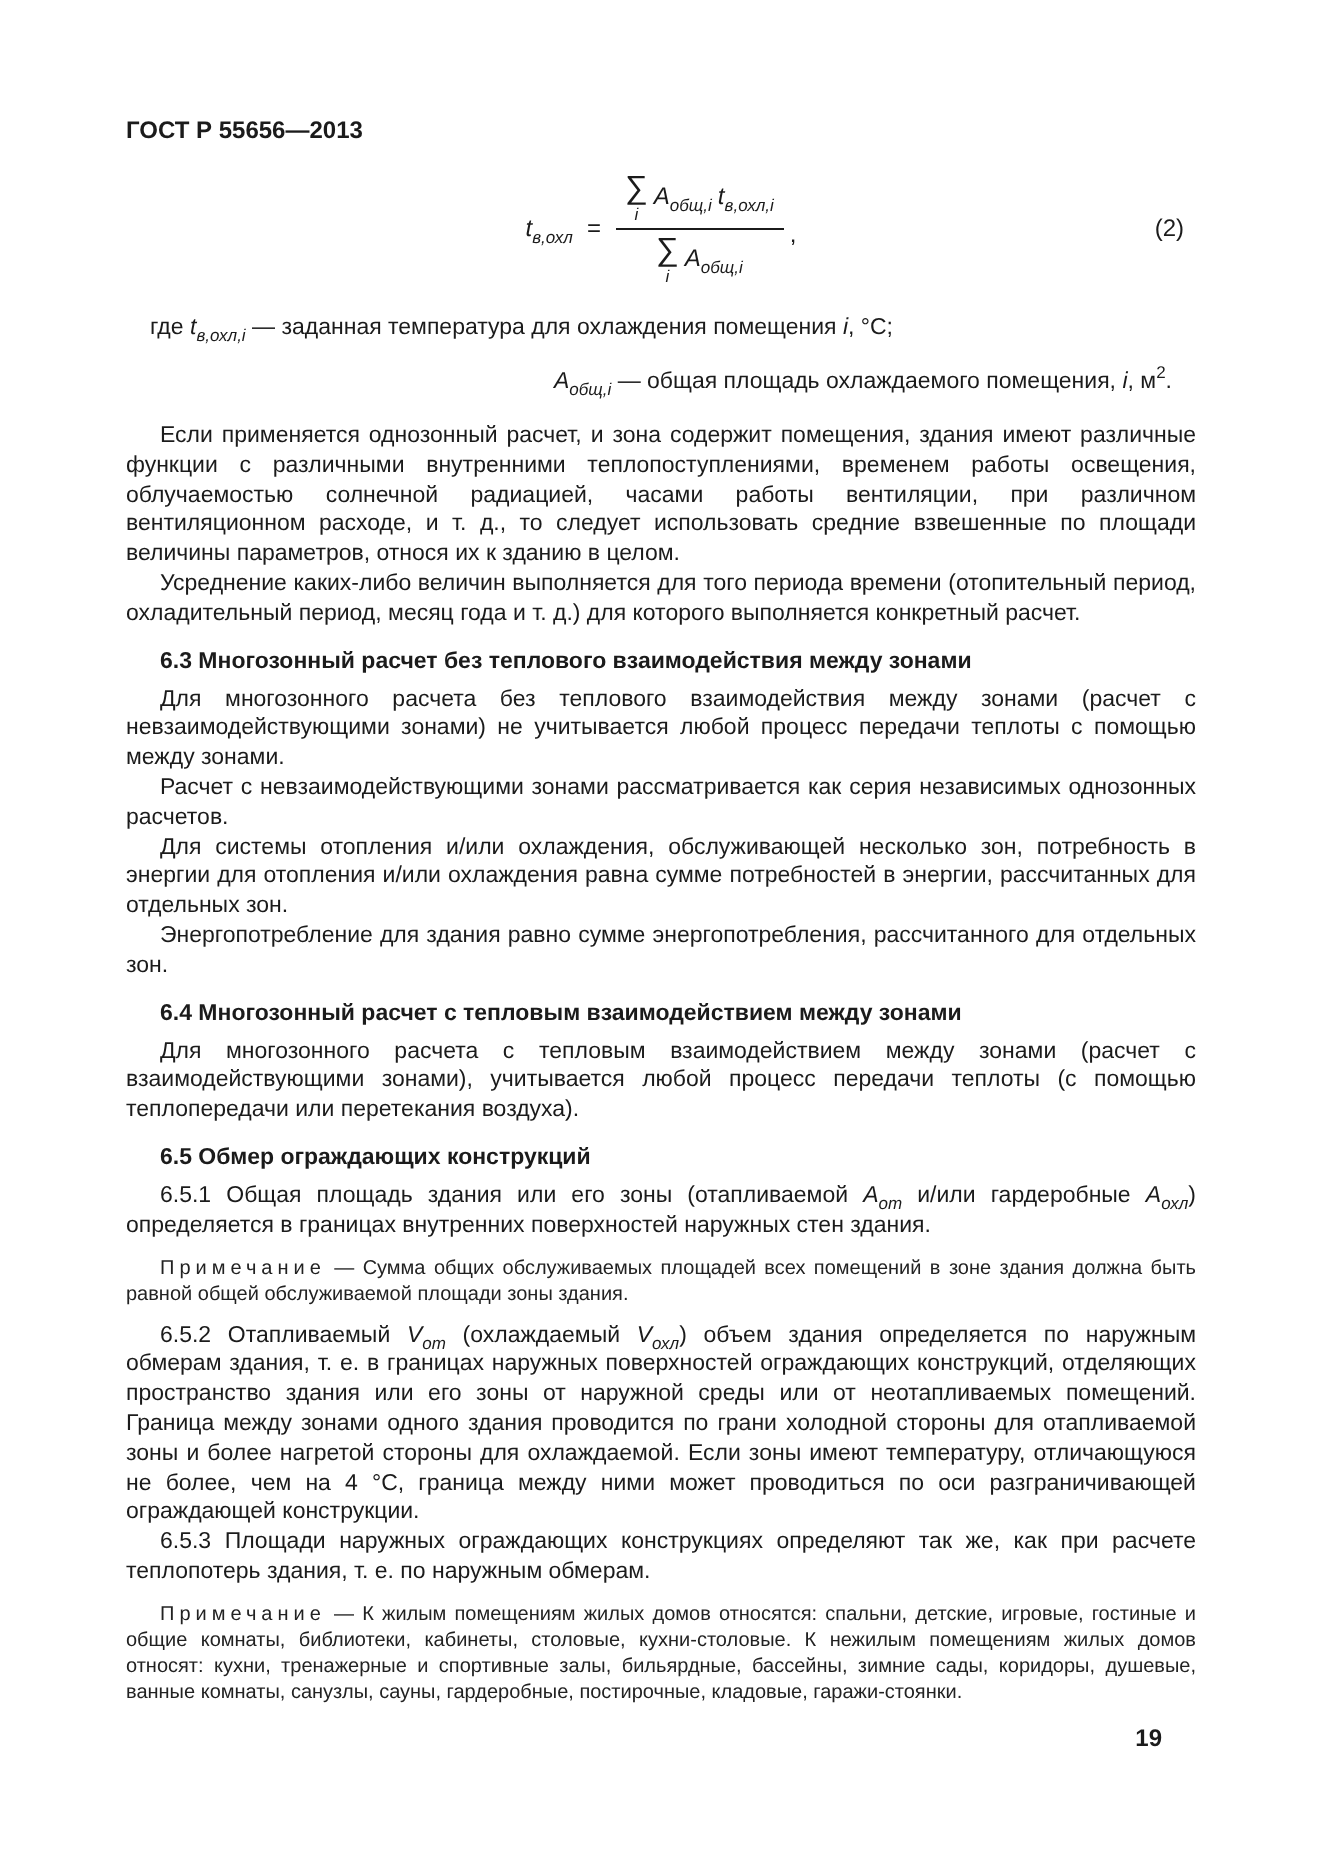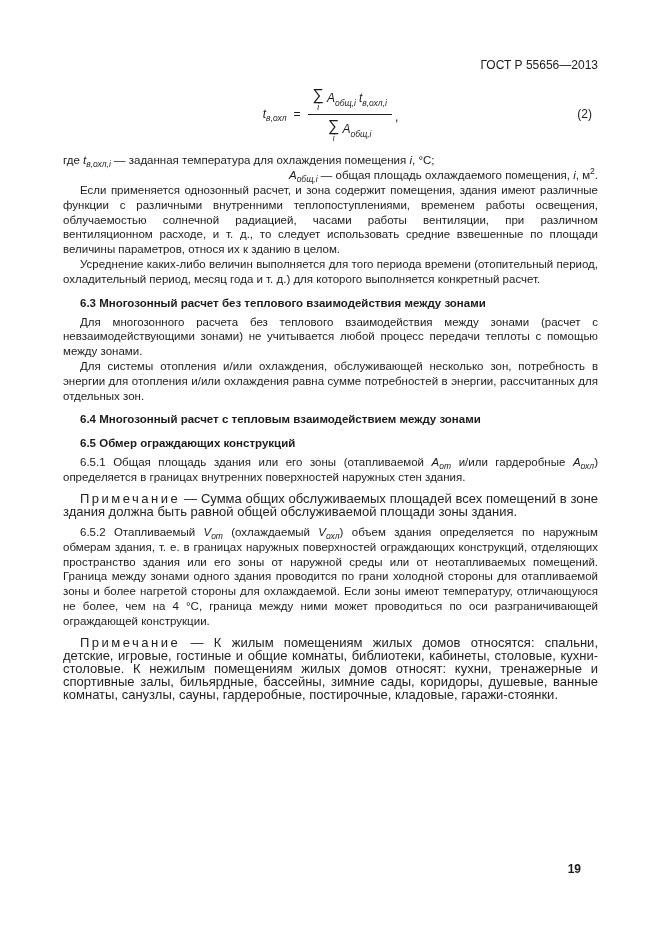--- a/index.html
+++ b/index.html
@@ -10,22 +10,22 @@
     overflow:hidden;
     font-family:"Liberation Sans", sans-serif;
     color:#1b1b1b;
   }
   .content {
     position:absolute;
     left:63px; top:58px;
     width:535px;
   }
   .running-header {
-    text-align:right;
-    font-weight:normal;
+    text-align:left;
+    font-weight:bold;
     font-size:12px;
     line-height:15px;
     margin-bottom:0;
   }
   
   .formula-block {
     position:relative;
     display:flex;
     align-items:center;
     justify-content:center;
@@ -42,40 +42,40 @@
   .frac { display:inline-flex; flex-direction:column; align-items:center; }
   .frac .num { border-bottom:1px solid #1b1b1b; padding:0 5px 3px 5px; white-space:nowrap; }
   .frac .den { padding-top:3px; white-space:nowrap; }
   .sum { display:inline-flex; flex-direction:column; align-items:center; vertical-align:middle; margin-right:3px; }
   .sigma { font-size:16px; line-height:15px; font-style:normal; }
   .sum-idx { font-size:8.5px; font-style:italic; line-height:8px; margin-top:1px; }
   .term2 { margin-left:3px; }
   .eq-comma { margin-left:3px; align-self:flex-end; padding-bottom:18px; }
   .eq-num { position:absolute; right:6px; top:50%; transform:translateY(-50%); }
   
-  .def { margin:0; font-size:11.5px; line-height:15px; text-align:left; }
+  .def { margin:12px; font-size:11.5px; line-height:15px; text-align:left; }
   .def2 { padding-left:19px;text-align:right; }
   
   .h {
     margin:9px 0 4px 0;
     font-weight:bold;
     font-size:11.5px;
     line-height:15px;
     text-indent:17px;
   }
   p.body {
     margin:0;
     font-size:11.5px;
     line-height:14.8px;
     text-align:justify;
     text-indent:17px;
   }
   p.note {
     margin:7px 0 7px 0;
-    font-size:13px;
+    font-size:10px;
     line-height:13px;
     text-align:justify;
     text-indent:17px;
     color:#222;
   }
   .note-label { letter-spacing:2.5px; }
   .page-number {
     position:absolute;
     right:80px; bottom:60px;
     font-weight:bold;
@@ -114,30 +114,34 @@
     </div>
 
     <p class="def"><span>где </span><span class="v">t</span><sub>в,охл,i</sub><span> — заданная температура для охлаждения помещения </span><span class="v">i</span><span>, °С;</span></p>
     <p class="def def2"><span class="v">A</span><sub>общ,i</sub><span> — общая площадь охлаждаемого помещения, </span><span class="v">i</span><span>, м</span><sup>2</sup><span>.</span></p>
 
     <p class="body">Если применяется однозонный расчет, и зона содержит помещения, здания имеют различные функции с различными внутренними теплопоступлениями, временем работы освещения, облучаемостью солнечной радиацией, часами работы вентиляции, при различном вентиляционном расходе, и т. д., то следует использовать средние взвешенные по площади величины параметров, относя их к зданию в целом.</p>
     <p class="body">Усреднение каких-либо величин выполняется для того периода времени (отопительный период, охладительный период, месяц года и т. д.) для которого выполняется конкретный расчет.</p>
 
     <p class="h">6.3 Многозонный расчет без теплового взаимодействия между зонами</p>
     <p class="body">Для многозонного расчета без теплового взаимодействия между зонами (расчет с невзаимодействующими зонами) не учитывается любой процесс передачи теплоты с помощью между зонами.</p>
+    <p class="body">Расчет с невзаимодействующими зонами рассматривается как серия независимых однозонных расчетов.</p>
     <p class="body">Для системы отопления и/или охлаждения, обслуживающей несколько зон, потребность в энергии для отопления и/или охлаждения равна сумме потребностей в энергии, рассчитанных для отдельных зон.</p>
+    <p class="body">Энергопотребление для здания равно сумме энергопотребления, рассчитанного для отдельных зон.</p>
 
     <p class="h">6.4 Многозонный расчет с тепловым взаимодействием между зонами</p>
+    <p class="body">Для многозонного расчета с тепловым взаимодействием между зонами (расчет с взаимодействующими зонами), учитывается любой процесс передачи теплоты (с помощью теплопередачи или перетекания воздуха).</p>
 
     <p class="h">6.5 Обмер ограждающих конструкций</p>
     <p class="body"><span>6.5.1 Общая площадь здания или его зоны (отапливаемой </span><span class="v">A</span><sub>от</sub><span> и/или гардеробные </span><span class="v">A</span><sub>охл</sub><span>) определяется в границах внутренних поверхностей наружных стен здания.</span></p>
 
     <p class="note"><span class="note-label">Примечание</span><span> — Сумма общих обслуживаемых площадей всех помещений в зоне здания должна быть равной общей обслуживаемой площади зоны здания.</span></p>
 
     <p class="body"><span>6.5.2 Отапливаемый </span><span class="v">V</span><sub>от</sub><span> (охлаждаемый </span><span class="v">V</span><sub>охл</sub><span>) объем здания определяется по наружным обмерам здания, т. е. в границах наружных поверхностей ограждающих конструкций, отделяющих пространство здания или его зоны от наружной среды или от неотапливаемых помещений. Граница между зонами одного здания проводится по грани холодной стороны для отапливаемой зоны и более нагретой стороны для охлаждаемой. Если зоны имеют температуру, отличающуюся не более, чем на 4 °С, граница между ними может проводиться по оси разграничивающей ограждающей конструкции.</span></p>
 
+    <p class="body">6.5.3 Площади наружных ограждающих конструкциях определяют так же, как при расчете теплопотерь здания, т. е. по наружным обмерам.</p>
 
     <p class="note"><span class="note-label">Примечание</span><span> — К жилым помещениям жилых домов относятся: спальни, детские, игровые, гостиные и общие комнаты, библиотеки, кабинеты, столовые, кухни-столовые. К нежилым помещениям жилых домов относят: кухни, тренажерные и спортивные залы, бильярдные, бассейны, зимние сады, коридоры, душевые, ванные комнаты, санузлы, сауны, гардеробные, постирочные, кладовые, гаражи-стоянки.</span></p>
 
   </div>
 
   <div class="page-number">19</div>
 </div>
 
 </body></html>

